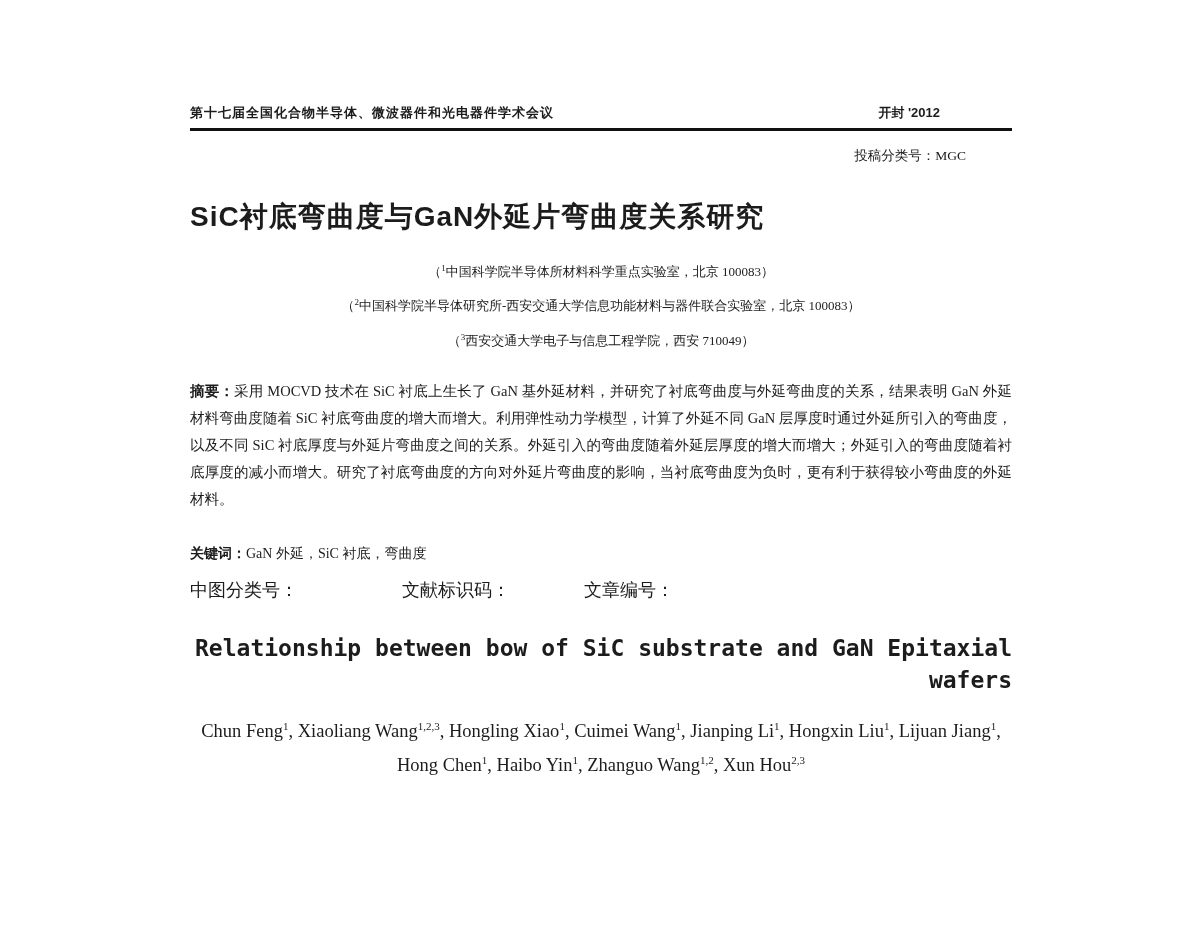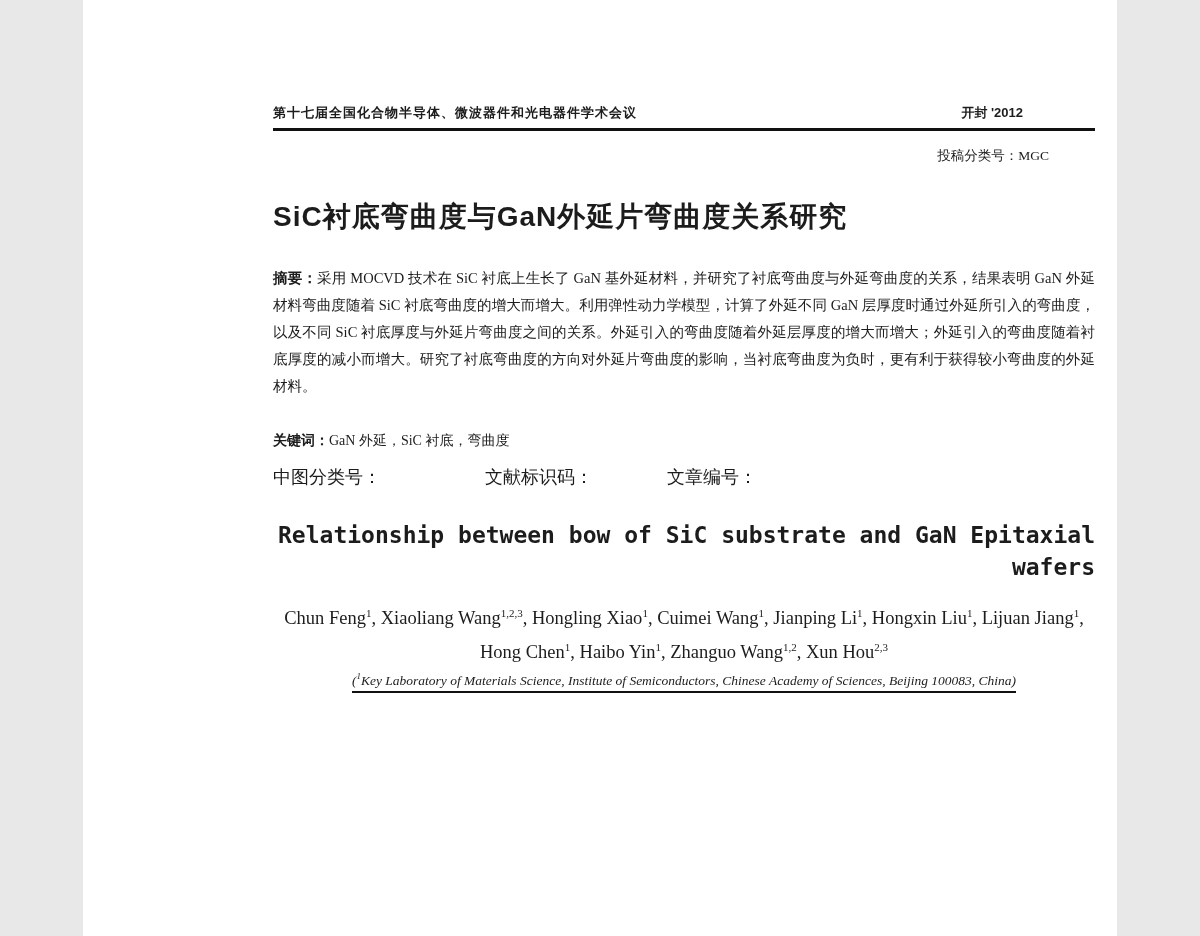--- a/index.html
+++ b/index.html
@@ -1,21 +1,21 @@
 <!DOCTYPE html>
 <html><head>
 <meta charset="utf-8">
 <style>
   * { margin: 0; padding: 0; box-sizing: border-box; }
   html, body { background: #e8e8e8; }
   body { font-family: "Liberation Serif", serif; }
 
   .page {
     position: relative;
-    width: 1034px;
+    width: 1200px;
     height: 936px;
     margin: 0 auto;
     background: #ffffff;
     color: #1c1c1c;
     overflow: hidden;
   }
   .content {
     position: absolute;
     left: 190px;
     top: 0;
@@ -149,37 +149,39 @@
     <div class="conf-header">
       <span class="left">第十七届全国化合物半导体、微波器件和光电器件学术会议</span>
       <span class="right">开封 '2012</span>
     </div>
 
     <div class="submission">投稿分类号：MGC</div>
 
     <div class="title-cn">SiC衬底弯曲度与GaN外延片弯曲度关系研究</div>
 
 
+    <div class="affiliations">
+      <div class="aff-line">（<sup>1</sup>中国科学院半导体所材料科学重点实验室，北京 100083）</div>
+      <div class="aff-line">（<sup>2</sup>中国科学院半导体研究所-西安交通大学信息功能材料与器件联合实验室，北京 100083）</div>
+      <div class="aff-line">（<sup>3</sup>西安交通大学电子与信息工程学院，西安 710049）</div>
+    </div>
 
     <div class="abstract">
       <span class="label">摘要：</span><span>采用 MOCVD 技术在 SiC 衬底上生长了 GaN 基外延材料，并研究了衬底弯曲度与外延弯曲度的关系，结果表明 GaN 外延材料弯曲度随着 SiC 衬底弯曲度的增大而增大。利用弹性动力学模型，计算了外延不同 GaN 层厚度时通过外延所引入的弯曲度，以及不同 SiC 衬底厚度与外延片弯曲度之间的关系。外延引入的弯曲度随着外延层厚度的增大而增大；外延引入的弯曲度随着衬底厚度的减小而增大。研究了衬底弯曲度的方向对外延片弯曲度的影响，当衬底弯曲度为负时，更有利于获得较小弯曲度的外延材料。</span>
     </div>
 
     <div class="keywords">
       <span class="label">关键词：</span><span>GaN 外延，SiC 衬底，弯曲度</span>
     </div>
 
     <div class="class-line">
       <span class="item-1">中图分类号：</span>
       <span class="item-2">文献标识码：</span>
       <span class="item-3">文章编号：</span>
     </div>
 
     <div class="title-en">Relationship between bow of SiC substrate and GaN Epitaxial wafers</div>
 
     <div class="authors-en">Chun Feng<sup>1</sup>, Xiaoliang Wang<sup>1,2,3</sup>, Hongling Xiao<sup>1</sup>, Cuimei Wang<sup>1</sup>, Jianping Li<sup>1</sup>, Hongxin Liu<sup>1</sup>, Lijuan Jiang<sup>1</sup>, Hong Chen<sup>1</sup>, Haibo Yin<sup>1</sup>, Zhanguo Wang<sup>1,2</sup>, Xun Hou<sup>2,3</sup></div>
 
-    <div class="affiliation-en">
-      <span class="inner">(<sup>1</sup>Key Laboratory of Materials Science, Institute of Semiconductors, Chinese Academy of Sciences, Beijing 100083, China)</span>
-    </div>
 
   </div>
 </div>
 
 </body></html>

